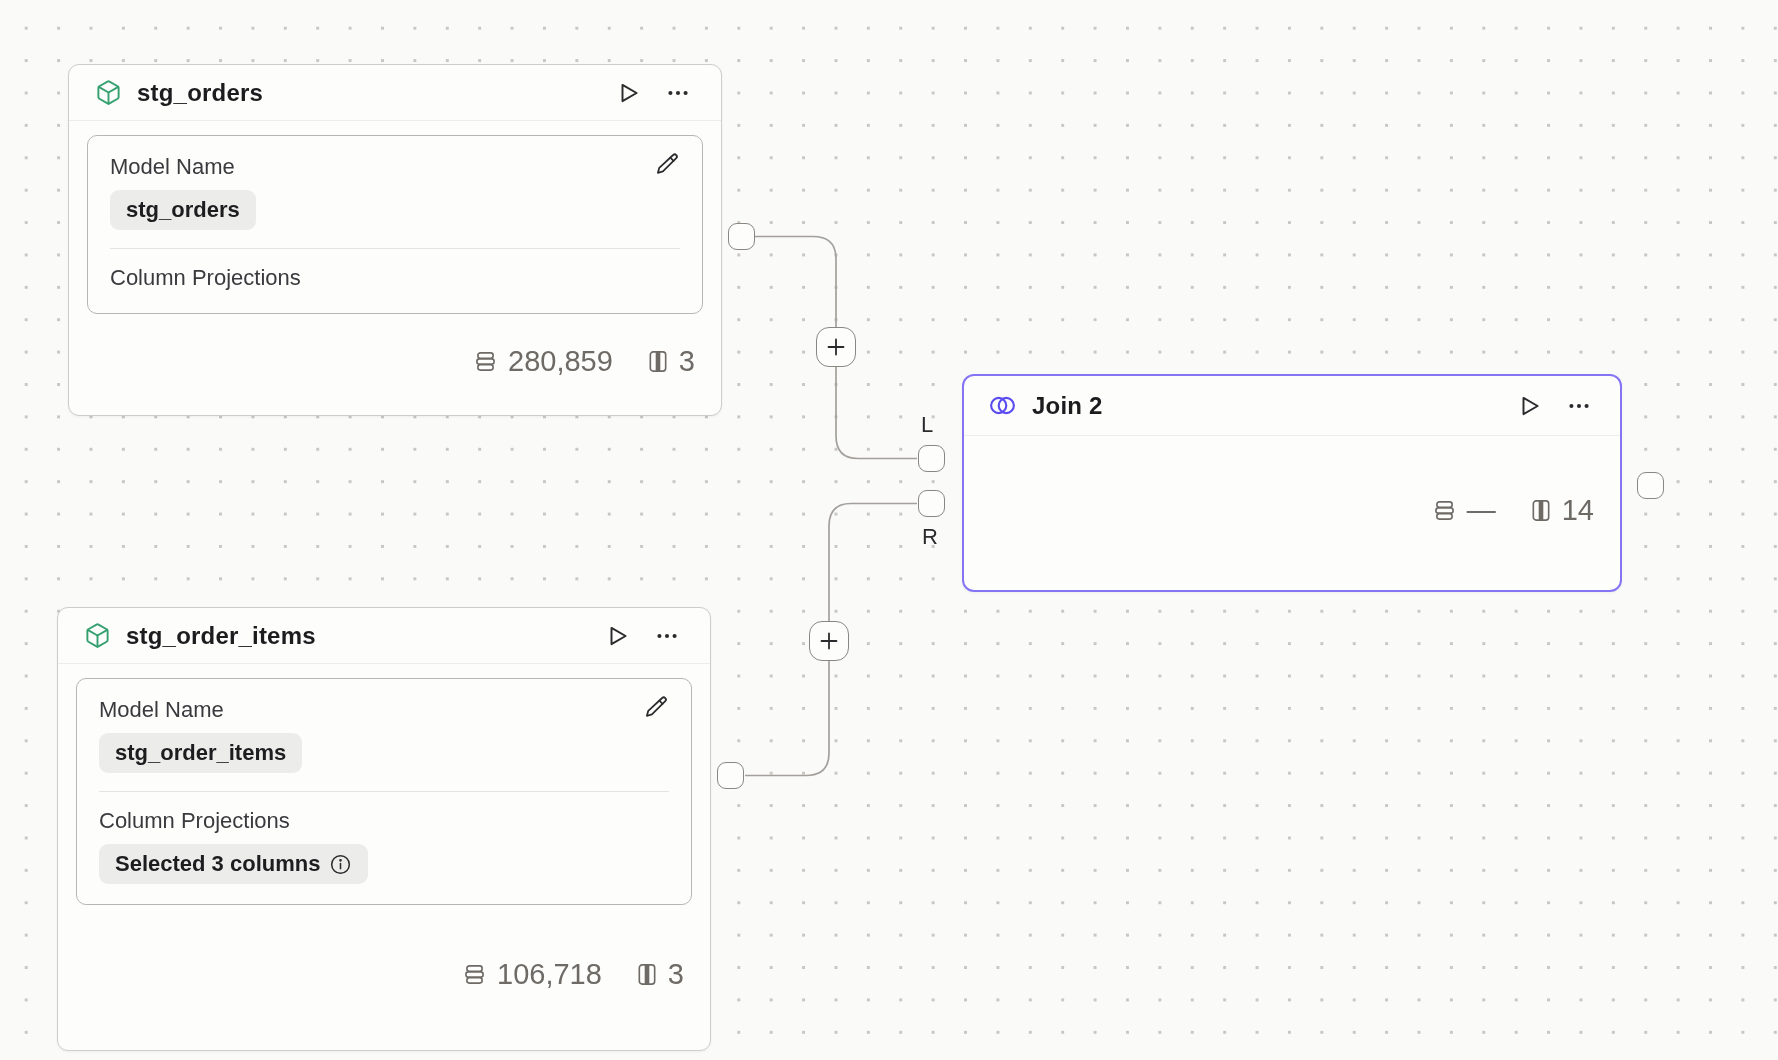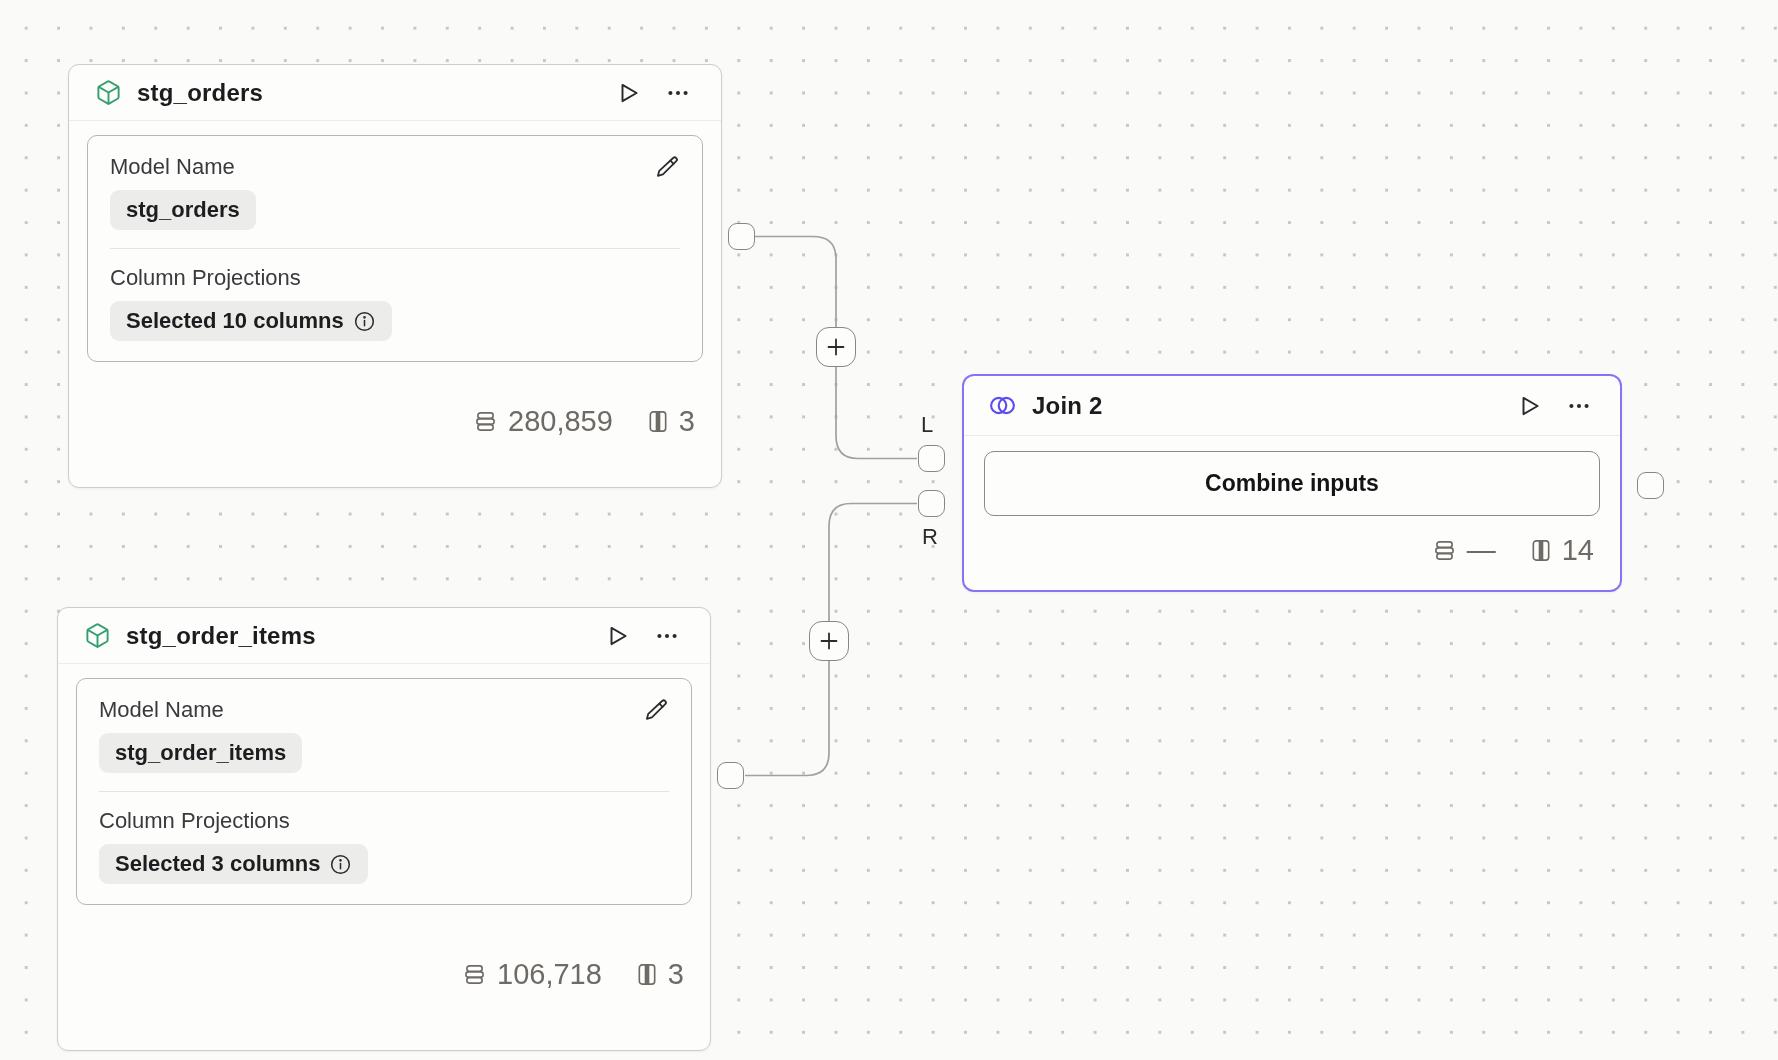--- a/index.html
+++ b/index.html
@@ -44,21 +44,21 @@
   }
   .hicon { display:flex; align-items:center; }
 
   .inner-card {
     margin:14px 18px 0 18px;
     border:1px solid #b8b6b2;
     border-radius:10px;
     background:#fdfdfc;
     padding:16px 22px 20px 22px;
   }
-  .field-row { display:flex; align-items:center; }
+  .field-row { display:flex; align-items:flex-start; }
   .flabel { font-size:22px; font-weight:500; color:#3a3a3e; line-height:30px; }
   .pill {
     display:inline-flex; align-items:center; gap:9px;
     background:#ececeb; border-radius:9px;
     padding:7px 16px; margin-top:8px;
     font-size:22px; font-weight:700; color:#1d1d20;
     border:none; cursor:pointer;
   }
   .card-divider { height:1px; background:#e4e4e2; margin:18px 0 14px 0; }
 
@@ -101,21 +101,21 @@
 
 <div class="canvas">
 
   <svg class="wires" aria-hidden="true">
     <path d="M 755 236.5 L 813 236.5 Q 836 236.5 836 259 L 836 327"></path>
     <path d="M 836 367 L 836 436 Q 836 458.5 858 458.5 L 917 458.5"></path>
     <path d="M 745 775.5 L 806 775.5 Q 829 775.5 829 753 L 829 661"></path>
     <path d="M 829 621 L 829 526 Q 829 503.5 851 503.5 L 917 503.5"></path>
   </svg>
 
-  <div class="node" style="left:68px; top:64px; width:654px; height:424px;">
+  <div class="node" style="left:68px; top:64px; width:654px; height:352px;">
     <div class="node-header">
       <span class="hicon">
         <svg width="27" height="27" viewBox="0 0 24 24" fill="none" stroke="#35a06f" stroke-width="1.7" stroke-linejoin="round" stroke-linecap="round">
           <path d="M21 16V8a1.8 1.8 0 0 0-.9-1.56l-7.2-4.1a1.8 1.8 0 0 0-1.8 0l-7.2 4.1A1.8 1.8 0 0 0 3 8v8a1.8 1.8 0 0 0 .9 1.56l7.2 4.1a1.8 1.8 0 0 0 1.8 0l7.2-4.1A1.8 1.8 0 0 0 21 16z"></path>
           <path d="M3.3 7l8.7 5 8.7-5"></path>
             <path d="M12 22V12"></path>
         </svg>
       </span>
       <span class="ntitle">stg_orders</span>
       <span class="spacer"></span>
@@ -143,30 +143,20 @@
             </svg>
         </button>
       </div>
       <div>
         <span class="pill">
           <span>stg_orders</span>
         </span>
       </div>
       <div class="card-divider"></div>
       <div class="flabel">Column Projections</div>
-      <div>
-        <span class="pill">
-          <span>Selected 10 columns</span>
-          <svg width="23" height="23" viewBox="0 0 24 24" fill="none" stroke="#2b2b2e" stroke-width="1.6" stroke-linecap="round">
-              <circle cx="12" cy="12" r="9.2"></circle>
-              <path d="M12 11v5.5"></path>
-              <circle cx="12" cy="7.6" r="0.6" fill="#2b2b2e"></circle>
-            </svg>
-        </span>
-      </div>
     </div>
     <div class="stats">
       <svg width="23" height="21" viewBox="0 0 24 22" fill="none" stroke="#6e6a65" stroke-width="1.7">
           <rect x="4" y="2" width="16" height="5.6" rx="2.6"></rect>
           <rect x="3" y="8.2" width="18" height="5.6" rx="2.6"></rect>
           <rect x="4" y="14.4" width="16" height="5.6" rx="2.6"></rect>
         </svg>
       <span>280,859</span>
       <span class="gap"></span>
       <svg width="20" height="23" viewBox="0 0 20 24" fill="none" stroke="#6e6a65" stroke-width="1.7">
@@ -262,21 +252,20 @@
           </svg>
       </button>
       <button class="iconbtn">
         <svg width="26" height="26" viewBox="0 0 24 24" fill="currentColor">
             <circle cx="5" cy="12" r="1.9"></circle>
             <circle cx="12" cy="12" r="1.9"></circle>
             <circle cx="19" cy="12" r="1.9"></circle>
           </svg>
       </button>
     </div>
-    <button class="combine-btn">Combine inputs</button>
     <div class="stats">
       <svg width="23" height="21" viewBox="0 0 24 22" fill="none" stroke="#6e6a65" stroke-width="1.7">
           <rect x="4" y="2" width="16" height="5.6" rx="2.6"></rect>
           <rect x="3" y="8.2" width="18" height="5.6" rx="2.6"></rect>
           <rect x="4" y="14.4" width="16" height="5.6" rx="2.6"></rect>
         </svg>
       <span>—</span>
       <span class="gap"></span>
       <svg width="20" height="23" viewBox="0 0 20 24" fill="none" stroke="#6e6a65" stroke-width="1.7">
           <rect x="2" y="2" width="16" height="20" rx="3"></rect>

